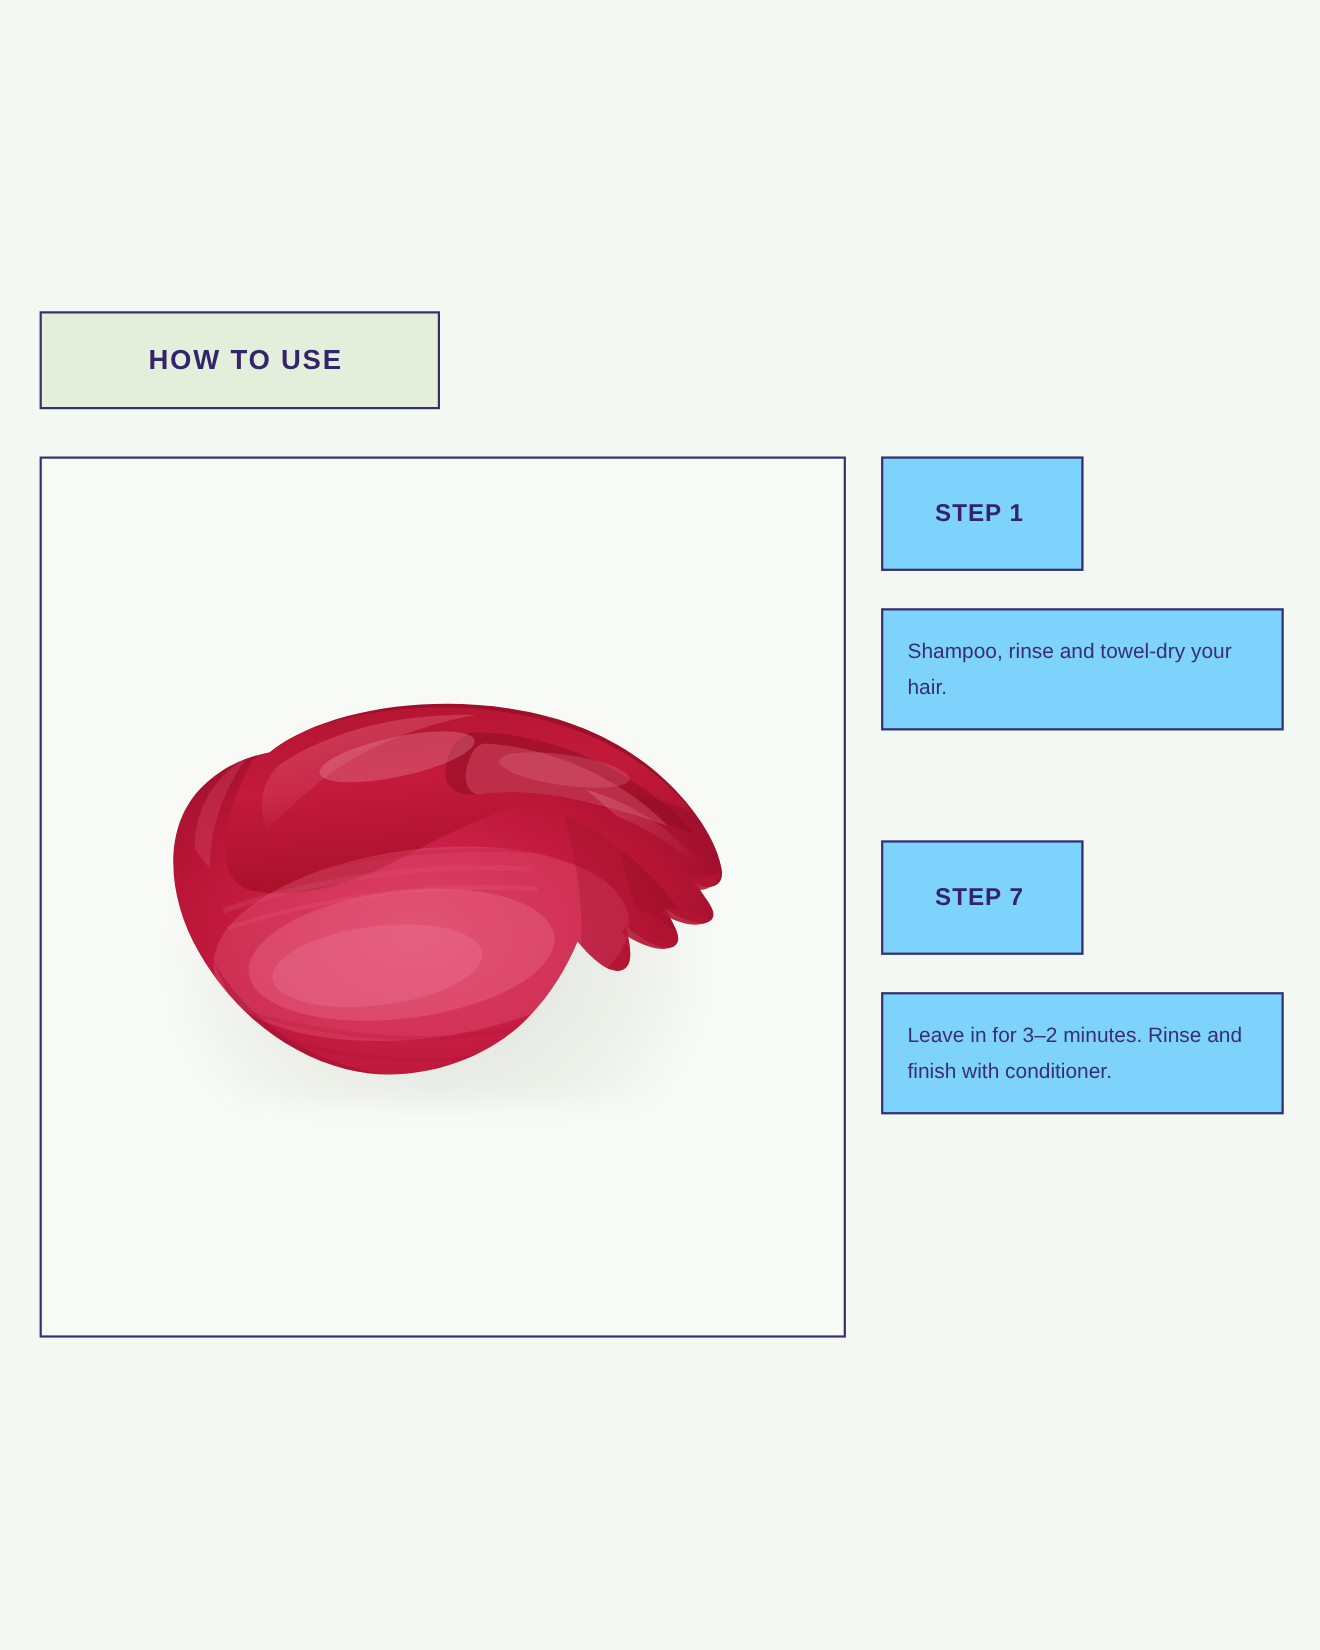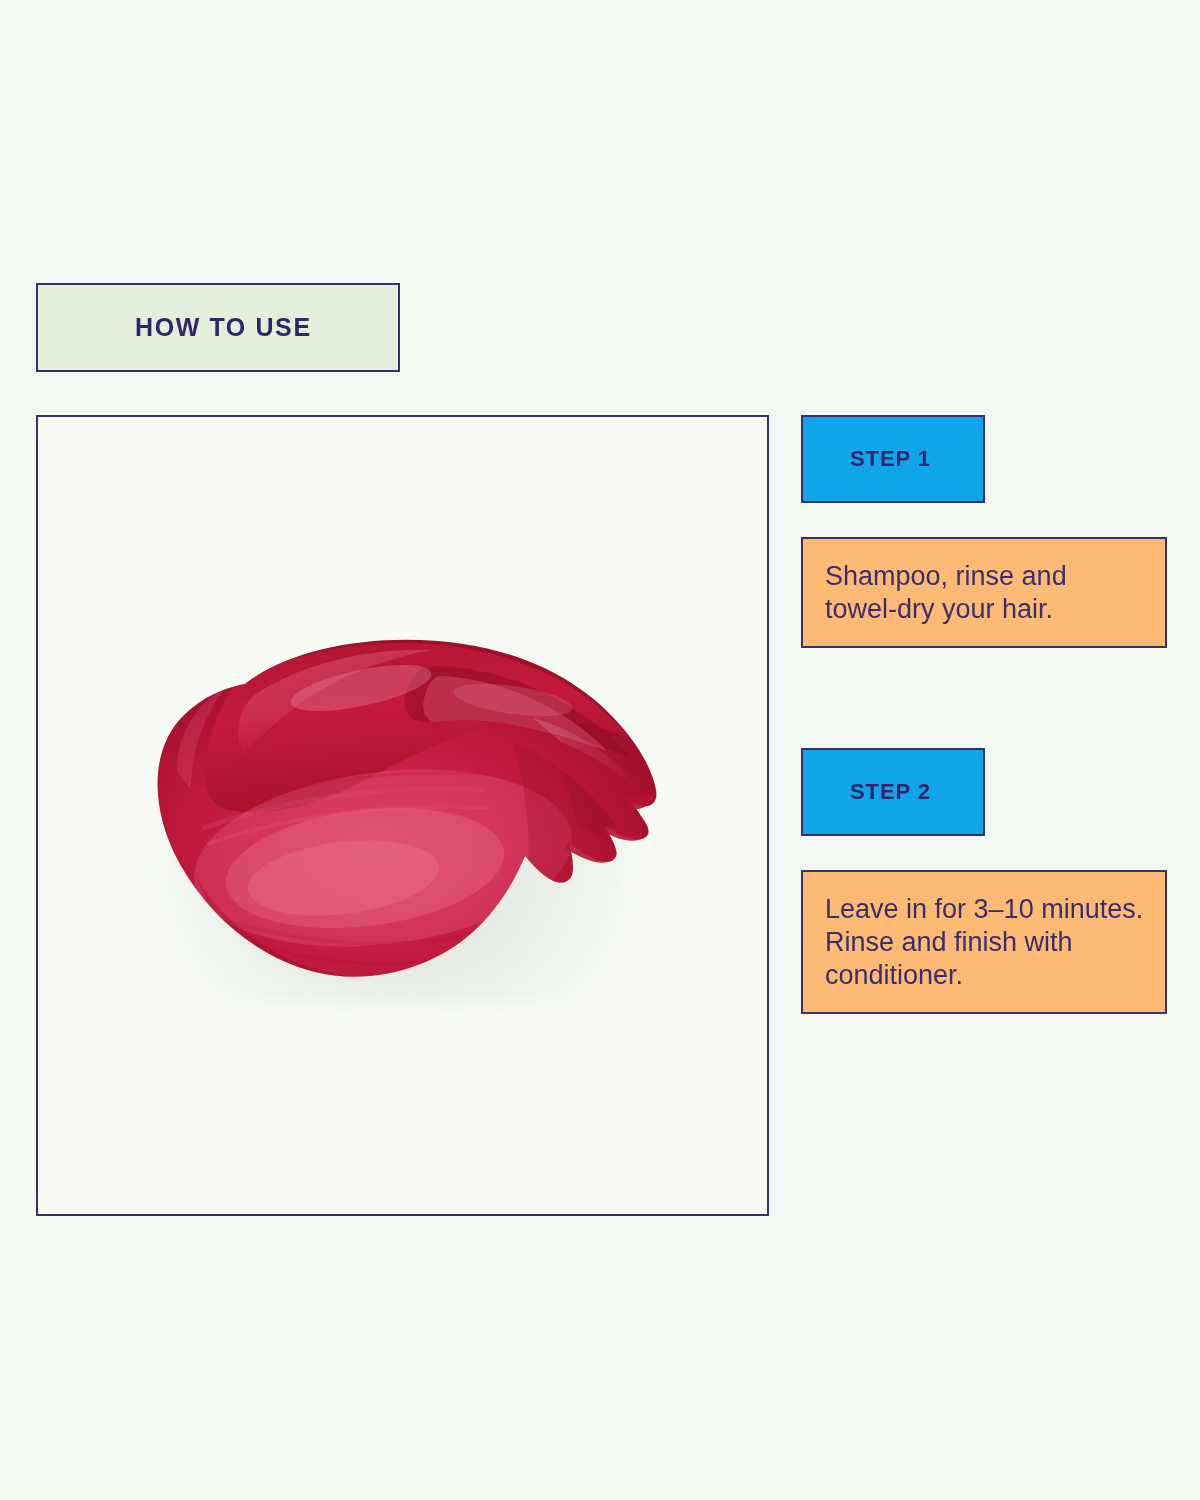--- a/index.html
+++ b/index.html
@@ -78,40 +78,40 @@
   
   .steps {
     position: absolute;
     left: 801px;
     top: 415px;
     width: 366px;
   }
   .step-badge {
     box-sizing: border-box;
     width: 184px;
-    height: 88px;
-    background: #0ea5e9;
+    height: 104px;
+    background: #7dd3fc;
     border: 2px solid #3b2e6e;
     display: flex;
     align-items: center;
   }
   .step-badge span {
     color: #34246b;
     font-size: 22px;
     font-weight: bold;
     letter-spacing: 0.9px;
     padding-left: 47px;
   }
   .step-text {
     box-sizing: border-box;
     width: 366px;
-    background: #fdba74;
+    background: #7dd3fc;
     border: 2px solid #3b2e6e;
     color: #3b2e6e;
-    font-size: 27px;
+    font-size: 19px;
     line-height: 33px;
     padding: 21px 20px 20px 22px;
   }
   .gap-badge-to-text { height: 34px; }
   .gap-text-to-badge { height: 33px; }
 </style>
 </head>
 <body>
 
 <div class="stage">
@@ -223,20 +223,20 @@
     <div class="gap-badge-to-text"></div>
     <div class="step-text">Shampoo, rinse and towel-dry your hair.</div>
 
     <div class="gap-text-to-badge"></div>
 
     <div class="gap-badge-to-text"></div>
 
     <div class="gap-text-to-badge"></div>
 
     <div class="step-badge">
-      <span>STEP 2</span>
+      <span>STEP 7</span>
     </div>
     <div class="gap-badge-to-text"></div>
-    <div class="step-text">Leave in for 3–10 minutes. Rinse and finish with conditioner.</div>
+    <div class="step-text">Leave in for 3–2 minutes. Rinse and finish with conditioner.</div>
 
   </div>
 
 </div>
 
 </body></html>

